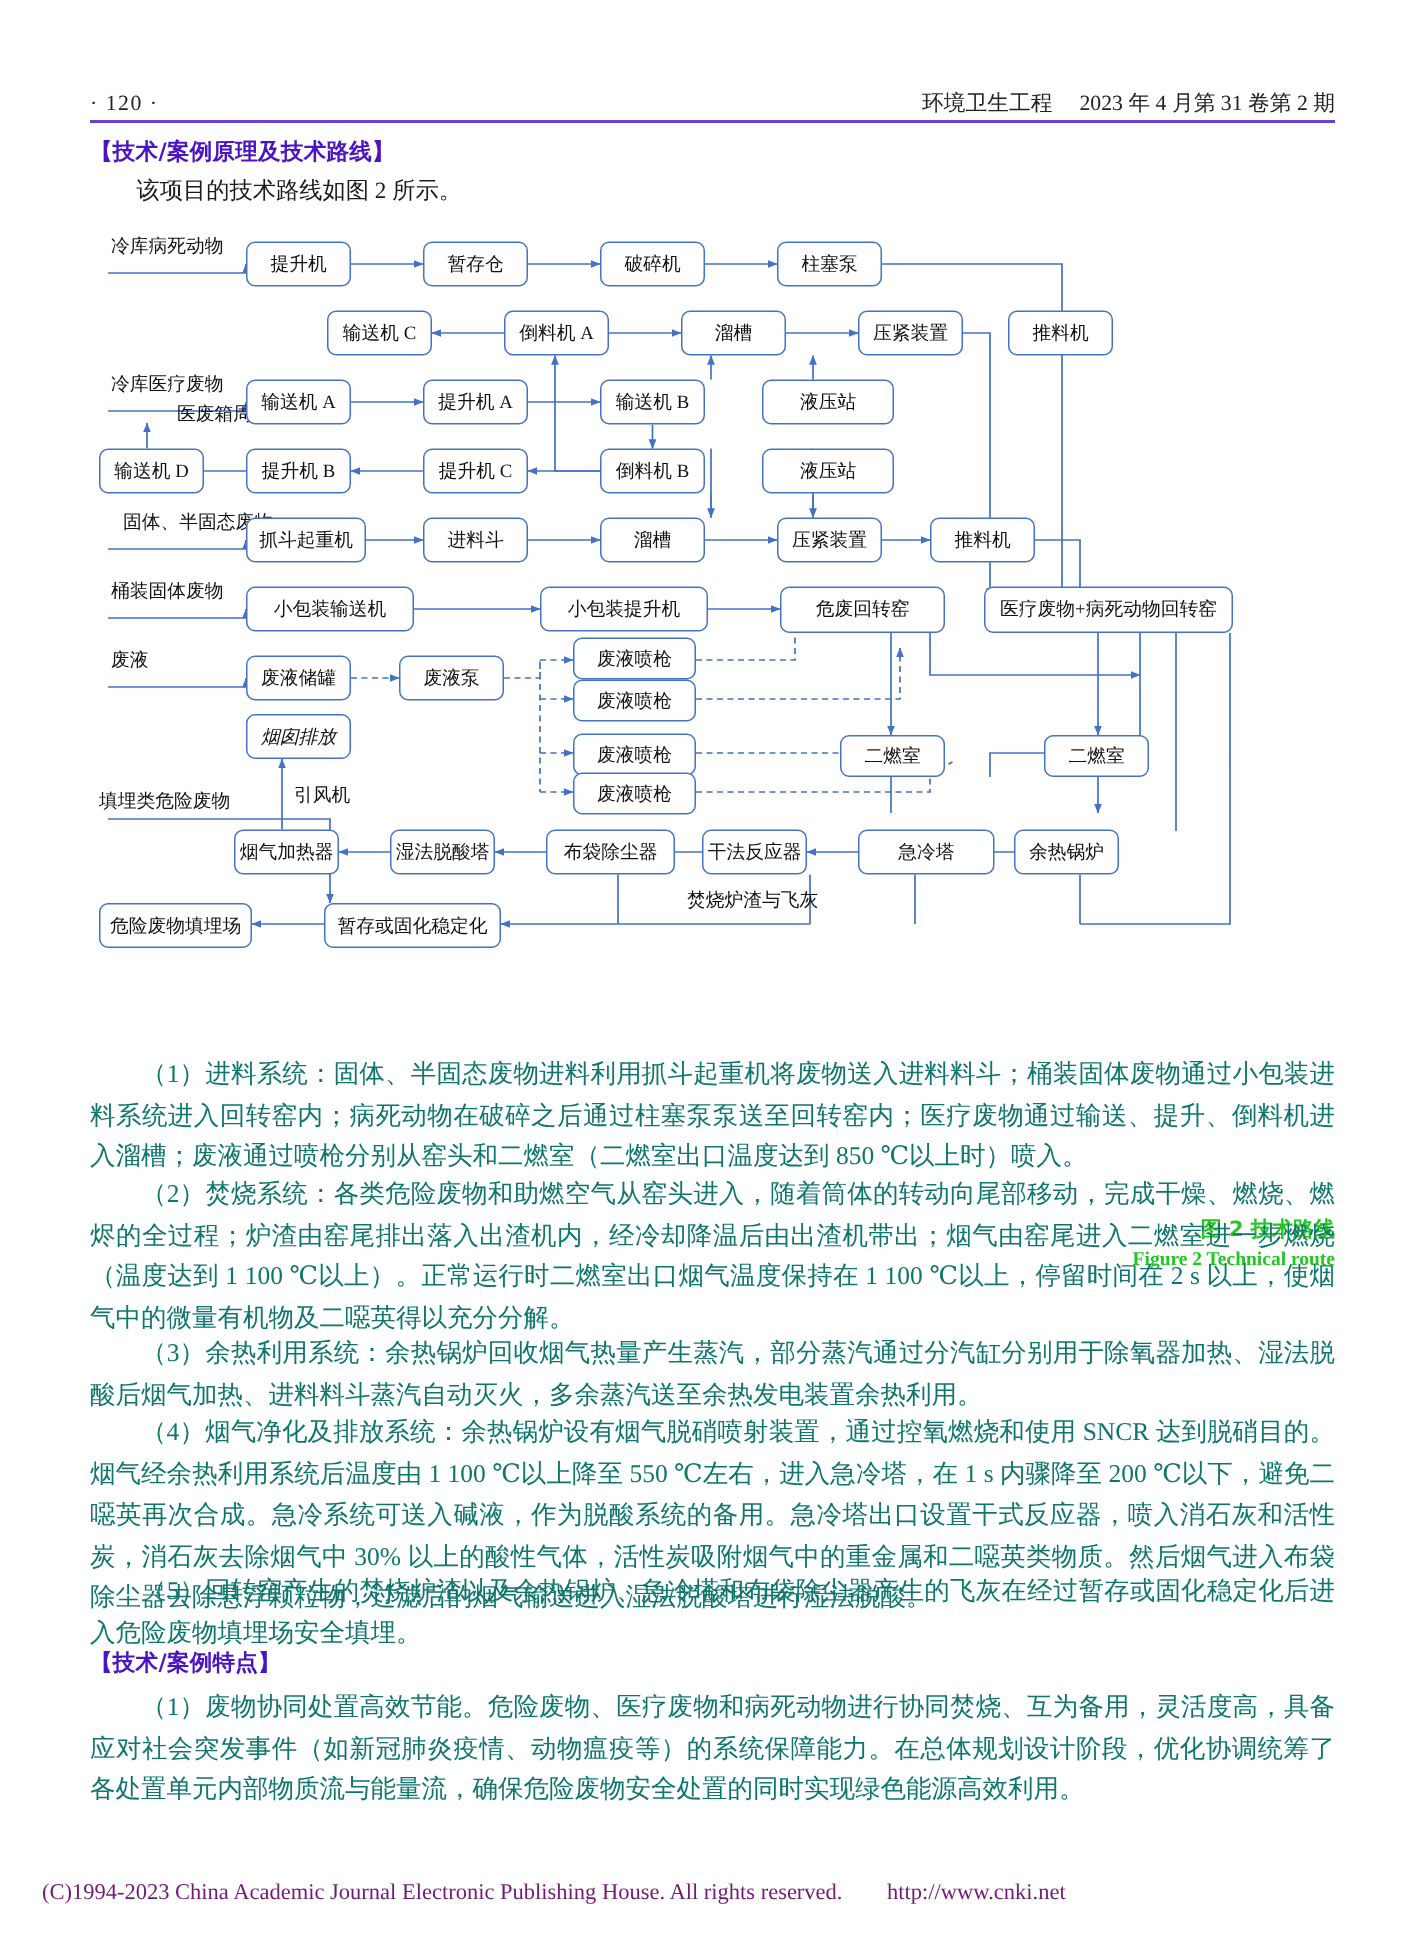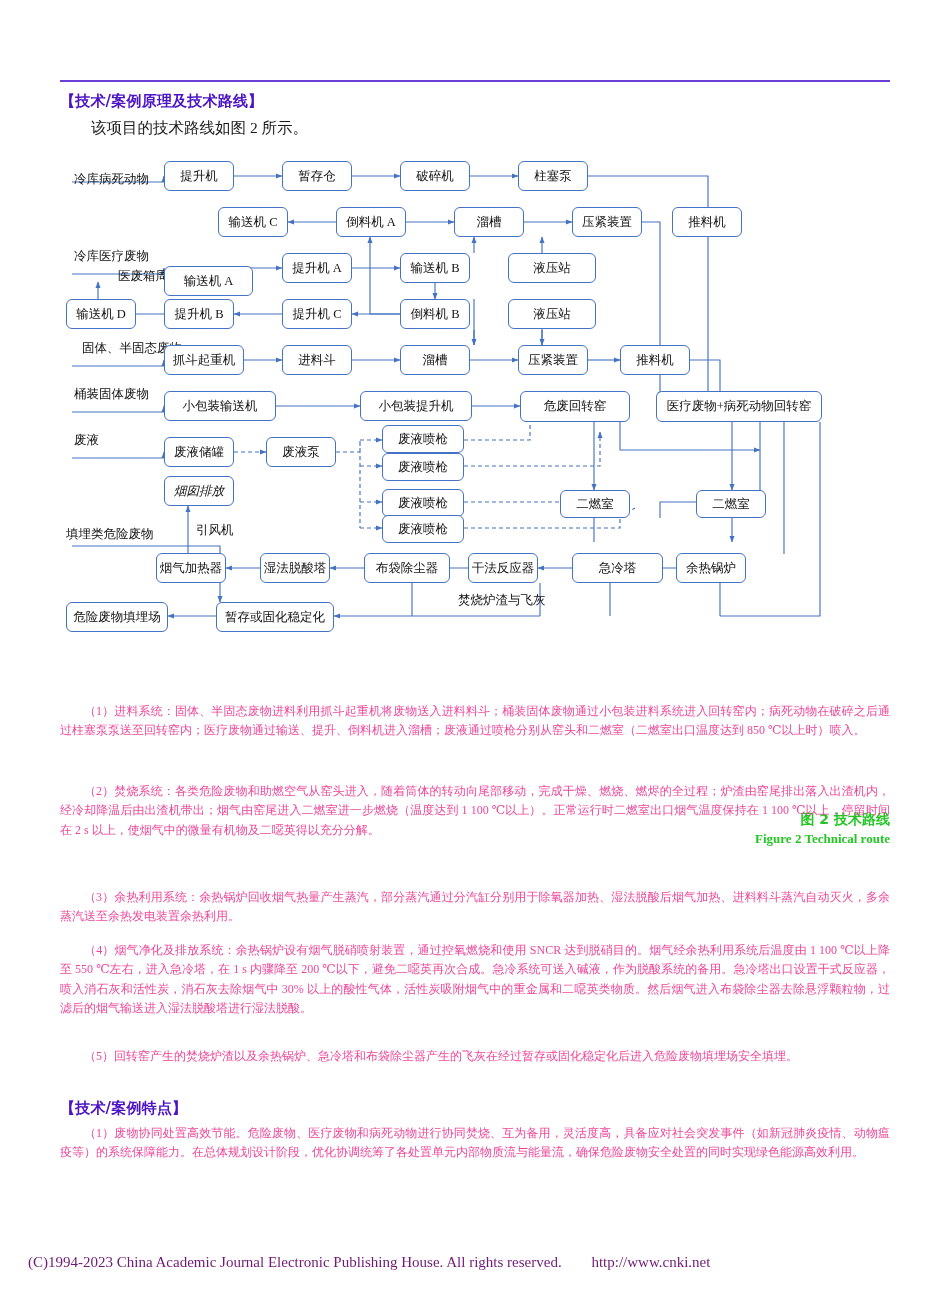--- a/index.html
+++ b/index.html
@@ -60,38 +60,45 @@
     position:absolute;left:0;width:830px;text-align:right;color:#23c723;
   }
   #fig-cap-cn{top:661px;font-size:14px;font-weight:bold;
     font-family:"DejaVu Sans","Liberation Sans",sans-serif;}
   #fig-cap-en{top:681px;font-size:13px;font-weight:bold;
     font-family:"Liberation Serif","DejaVu Serif",serif;}
 
   
   .para{
     position:absolute;left:60px;width:830px;
-    font-size:12px;line-height:1.62;text-align:justify;
-    text-indent:2em;color:#ec4899;
+    font-size:17px;line-height:1.62;text-align:justify;
+    text-indent:2em;color:#0f766e;
   }
 
   
   .footer{
     position:absolute;left:28px;top:1254px;width:894px;
     font-size:15px;color:#701a75;
     font-family:"Liberation Serif","DejaVu Serif",serif;
     white-space:nowrap;
   }
   .footer .url{margin-left:26px;}
 </style>
 </head>
 <body>
 
 <div class="page">
 
+  <div class="runhead">
+    <span class="folio">·  120  ·</span>
+    <span class="runhead-right">
+      <span>环境卫生工程</span>
+      <span>2023 年 4 月第 31 卷第 2 期</span>
+    </span>
+  </div>
   <div class="runhead-rule"></div>
 
   <div class="sec-head" id="sec-head-1">【技术/案例原理及技术路线】</div>
 
   <div class="lead">该项目的技术路线如图 2 所示。</div>
 
   <div class="figure">
     <div class="fig-canvas">
 
       <svg class="fig-svg" viewBox="0 0 830 505" preserveAspectRatio="none">
@@ -200,21 +207,21 @@
           <path d="M352,433 L352,466"></path>
           <path d="M550,433 L550,466"></path>
           <path d="M660,433 L660,466"></path>
           <path d="M352,466 L352,466"></path>
 
           <path d="M760,272 L760,466 L660,466"></path>
           <path d="M724,404 L724,272"></path>
         </g>
       </svg>
 
-      <div class="ilabel" style="left:14px;top:21px;">冷库病死动物</div>
+      <div class="ilabel" style="left:14px;top:6px;">冷库病死动物</div>
       <div class="ilabel" style="left:14px;top:98px;">冷库医疗废物</div>
       <div class="ilabel" style="left:18px;top:118px;padding-left:40px;">医废箱周转</div>
       <div class="ilabel" style="left:6px;top:190px;margin-left:16px;">固体、半固态废物</div>
       <div class="ilabel" style="left:14px;top:236px;">桶装固体废物</div>
       <div class="ilabel" style="left:14px;top:282px;">废液</div>
       <div class="ilabel" style="left:6px;top:376px;">填埋类危险废物</div>
 
       <div class="ilabel" style="left:136px;top:372px;">引风机</div>
       <div class="ilabel" style="left:398px;top:442px;">焚烧炉渣与飞灰</div>
 
@@ -222,21 +229,21 @@
       <div class="node" style="left:222px;top:11px;width:70px;height:30px;">暂存仓</div>
       <div class="node" style="left:340px;top:11px;width:70px;height:30px;">破碎机</div>
       <div class="node" style="left:458px;top:11px;width:70px;height:30px;">柱塞泵</div>
 
       <div class="node" style="left:158px;top:57px;width:70px;height:30px;">输送机 C</div>
       <div class="node" style="left:276px;top:57px;width:70px;height:30px;">倒料机 A</div>
       <div class="node" style="left:394px;top:57px;width:70px;height:30px;">溜槽</div>
       <div class="node" style="left:512px;top:57px;width:70px;height:30px;">压紧装置</div>
       <div class="node" style="left:612px;top:57px;width:70px;height:30px;">推料机</div>
 
-      <div class="node" style="left:104px;top:116px;width:89px;height:30px;">输送机 A</div>
+      <div class="node" style="left:104px;top:103px;width:70px;height:30px;">输送机 A</div>
       <div class="node" style="left:222px;top:103px;width:70px;height:30px;">提升机 A</div>
       <div class="node" style="left:340px;top:103px;width:70px;height:30px;">输送机 B</div>
       <div class="node" style="left:448px;top:103px;width:88px;height:30px;">液压站</div>
 
       <div class="node" style="left:6px;top:149px;width:70px;height:30px;">输送机 D</div>
       <div class="node" style="left:104px;top:149px;width:70px;height:30px;">提升机 B</div>
       <div class="node" style="left:222px;top:149px;width:70px;height:30px;">提升机 C</div>
       <div class="node" style="left:340px;top:149px;width:70px;height:30px;">倒料机 B</div>
       <div class="node" style="left:448px;top:149px;width:88px;height:30px;">液压站</div>
 

